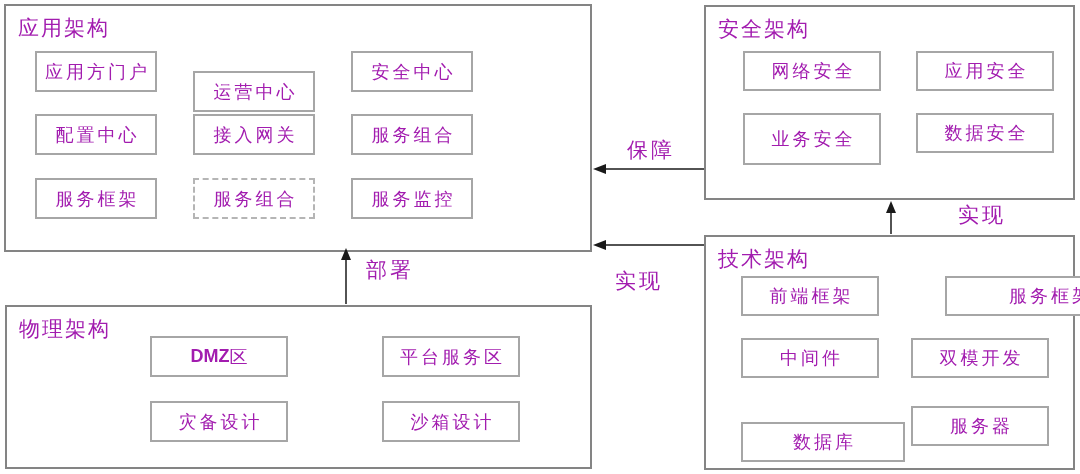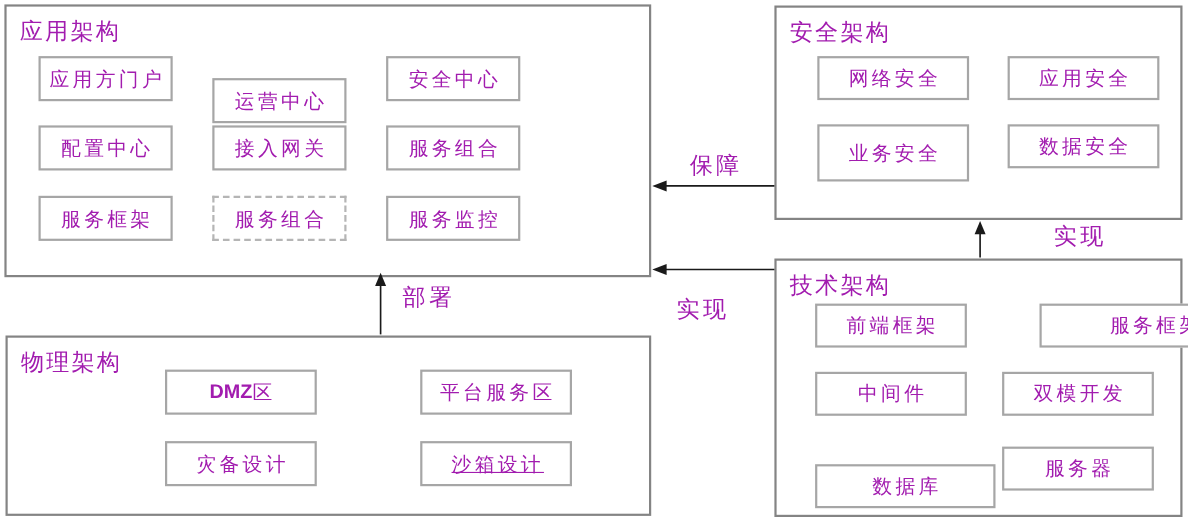--- a/index.html
+++ b/index.html
@@ -99,21 +99,21 @@
 
   <div class="panel" style="left:5px; top:305px; width:587px; height:164px;">
     <div class="panel-title">物理架构</div>
   </div>
   <div class="node" style="left:150px; top:336px; width:138px; height:41px;">
     <span class="latin-bold">DMZ</span>
       <span>区</span>
   </div>
   <div class="node" style="left:382px; top:336px; width:138px; height:41px;">平台服务区</div>
   <div class="node" style="left:150px; top:401px; width:138px; height:41px;">灾备设计</div>
-  <div class="node" style="left:382px; top:401px; width:138px; height:41px;text-decoration:underline;">沙箱设计</div>
+  <div class="node" style="left:382px; top:401px; width:138px; height:41px;">沙箱设计</div>
 
   <svg class="overlay" width="1080" height="474" viewBox="0 0 1080 474">
     <g>
       <line x1="704" y1="169" x2="605" y2="169" stroke="#1a1a1a" stroke-width="1.5"></line>
       <polygon points="593,169 606,164 606,174" fill="#1a1a1a"></polygon>
     </g>
     <g>
       <line x1="704" y1="245" x2="605" y2="245" stroke="#1a1a1a" stroke-width="1.5"></line>
       <polygon points="593,245 606,240 606,250" fill="#1a1a1a"></polygon>
     </g>

